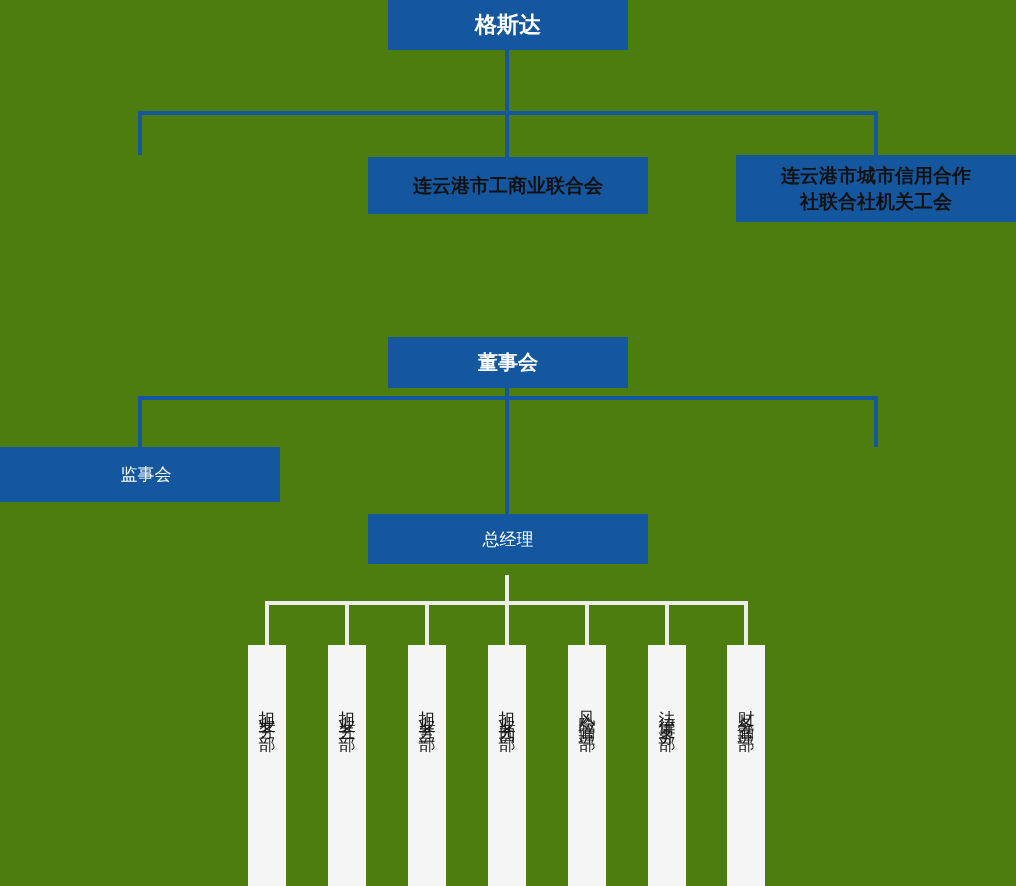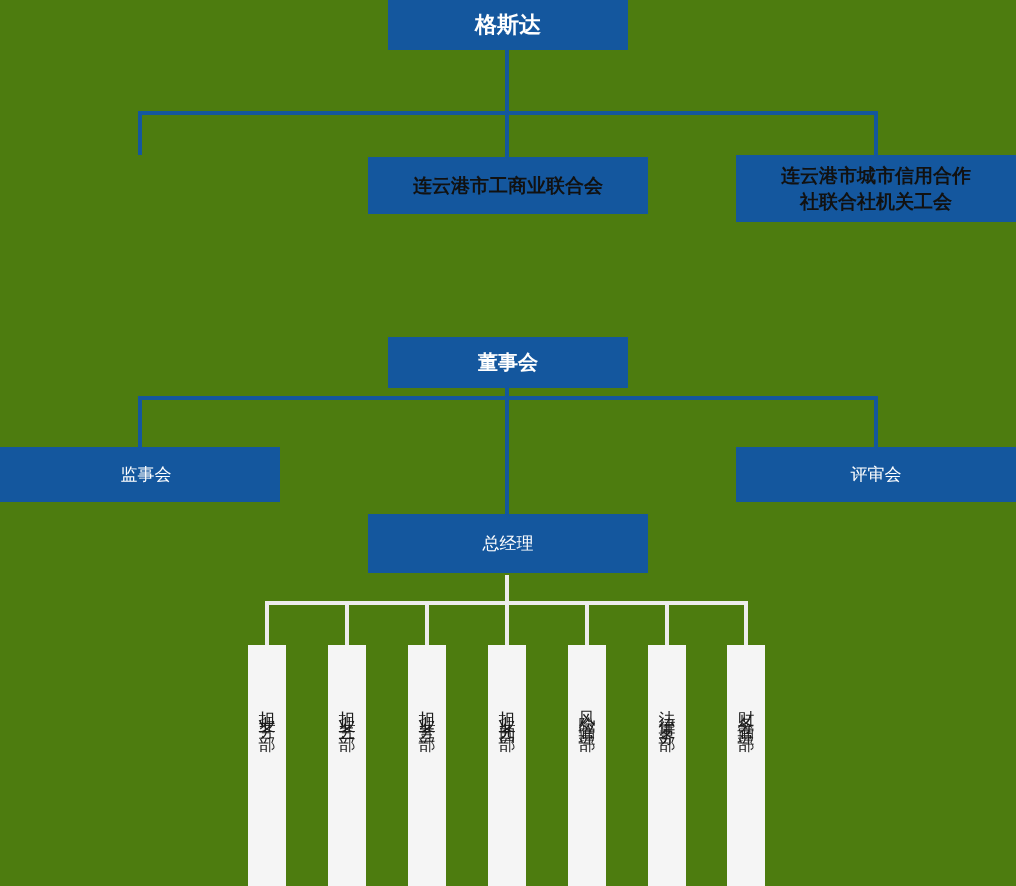--- a/index.html
+++ b/index.html
@@ -20,21 +20,21 @@
     text-align:center;
     box-sizing:border-box;
   }
   .node.root{left:388px;top:0;width:240px;height:50px;font-size:22px;font-weight:bold;}
   .node.parent-left{left:0;top:155px;width:280px;height:59px;font-size:19px;font-weight:bold;color:#111111;}
   .node.parent-mid{left:368px;top:157px;width:280px;height:57px;font-size:19px;font-weight:bold;color:#111111;}
   .node.parent-right{left:736px;top:155px;width:280px;height:67px;font-size:19px;font-weight:bold;color:#111111;padding:0 36px;line-height:1.35;}
   .node.board{left:388px;top:290px;width:240px;height:51px;font-size:20px;font-weight:bold;margin-top:47px;}
   .node.supervisory{left:0;top:447px;width:280px;height:55px;font-size:17px;padding-left:12px;}
   .node.review{left:736px;top:447px;width:280px;height:55px;font-size:17px;}
-  .node.gm{left:368px;top:514px;width:280px;height:59px;font-size:17px;}
+  .node.gm{left:368px;top:514px;width:280px;height:50px;font-size:17px;}
   .dept{
     position:absolute;
     top:645px;height:241px;width:38px;
     background:#F5F5F5;
     display:flex;justify-content:center;align-items:flex-start;
     box-sizing:border-box;
     padding-top:52px;
   }
   .vtext{
     writing-mode:vertical-rl;
@@ -87,23 +87,20 @@
   </div>
 
   <div class="node board">
     <span>董事会</span>
   </div>
 
   <div class="node supervisory">
     <span>监事会</span>
   </div>
 
-  <div class="node review">
-    <span>评审会</span>
-  </div>
 
   <div class="node gm">
     <span>总经理</span>
   </div>
 
   <div class="dept d1">
     <span class="vtext">担业务一部</span>
   </div>
   <div class="dept d2">
     <span class="vtext">担业务二部</span>

